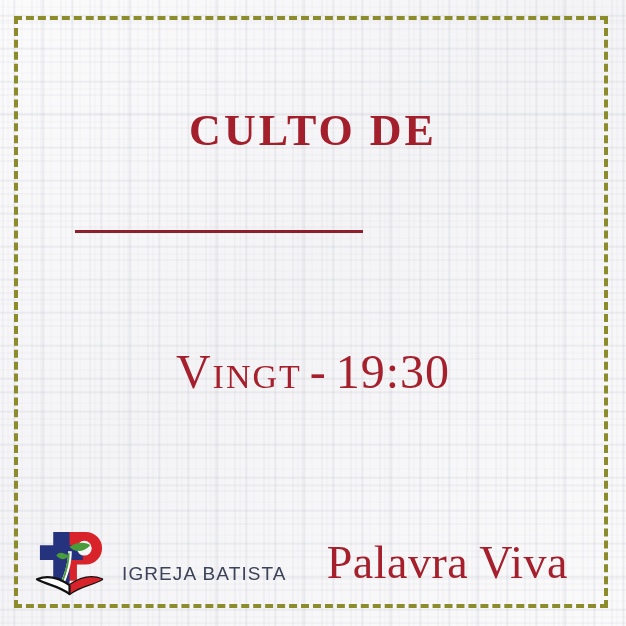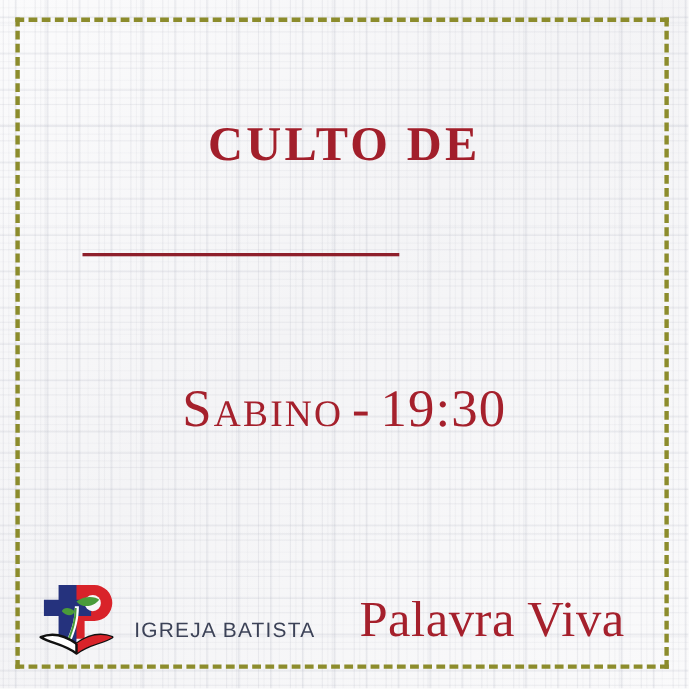--- a/index.html
+++ b/index.html
@@ -190,21 +190,21 @@
 <div id="poster">
 
   <div class="dashed-frame"></div>
 
   <div class="kicker">CULTO DE</div>
 
 
   <div class="divider"></div>
 
   <div class="when-row">
-    <span class="day">Sabino</span><span class="sep">-</span><span class="time">19:30</span>
+    <span class="day">Vingt</span><span class="sep">-</span><span class="time">19:30</span>
   </div>
 
 
   <div class="logo-block">
     <span class="logo-mark">
       <svg viewBox="0 0 100 100" width="74" height="74" aria-hidden="true">
 
         <path d="M44 8 H70 a22 22 0 0 1 0 44 H58 V74 H44 Z" fill="#d9232a"></path>
 
         <path d="M26 8 H48 V26 H66 V46 H48 V78 H26 V46 H8 V26 H26 Z" fill="#25327d"></path>

